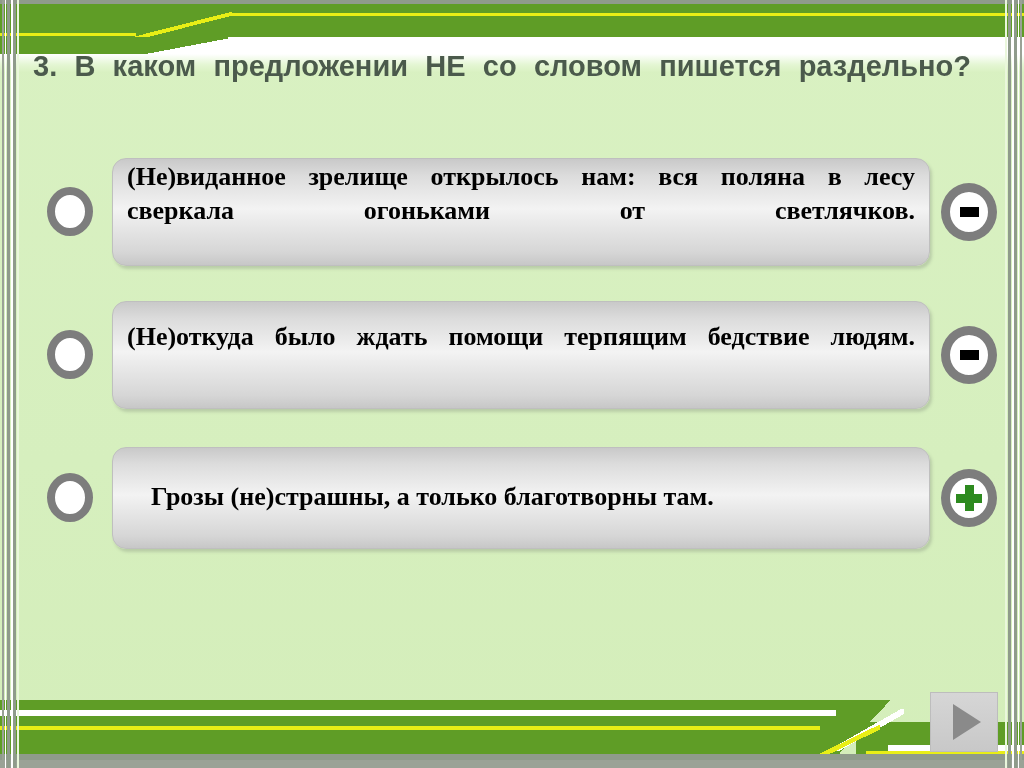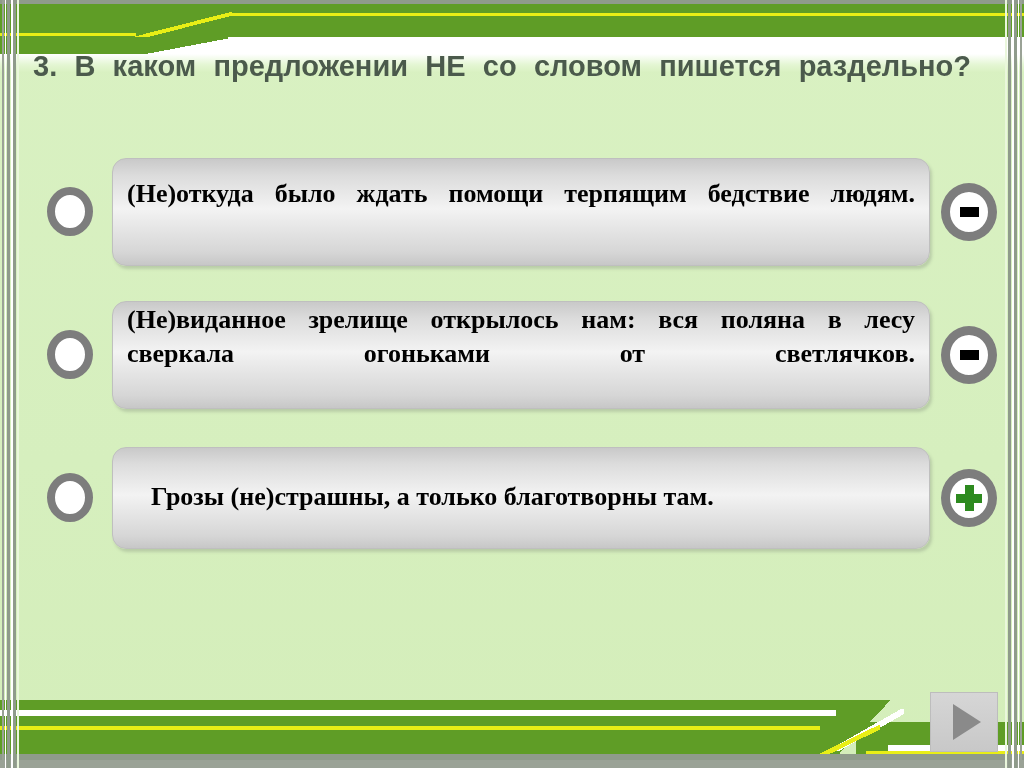--- a/index.html
+++ b/index.html
@@ -316,31 +316,31 @@
   </div>
   <div class="tb-fade"></div>
 
   <div class="question">3. В каком предложении НЕ со словом пишется раздельно?</div>
 
   <div class="options">
 
     <div class="option-row">
       <div class="radio"></div>
       <div class="ans-box h2">
-        <div class="ans-text twoline">(Не)откуда было ждать помощи   терпящим бедствие людям.</div>
+        <div class="ans-text twoline">(Не)виданное зрелище открылось нам: вся поляна в лесу сверкала огоньками от светлячков.</div>
       </div>
       <div class="marker">
         <div class="minus-glyph"></div>
       </div>
     </div>
 
     <div class="option-row">
       <div class="radio"></div>
       <div class="ans-box h2">
-        <div class="ans-text twoline">(Не)виданное зрелище открылось нам: вся поляна в лесу сверкала огоньками от светлячков.</div>
+        <div class="ans-text twoline">(Не)откуда было ждать помощи   терпящим бедствие людям.</div>
       </div>
       <div class="marker">
         <div class="minus-glyph"></div>
       </div>
     </div>
 
     <div class="option-row">
       <div class="radio"></div>
       <div class="ans-box h1">
         <div class="ans-text">Грозы (не)страшны, а только благотворны там.</div>

